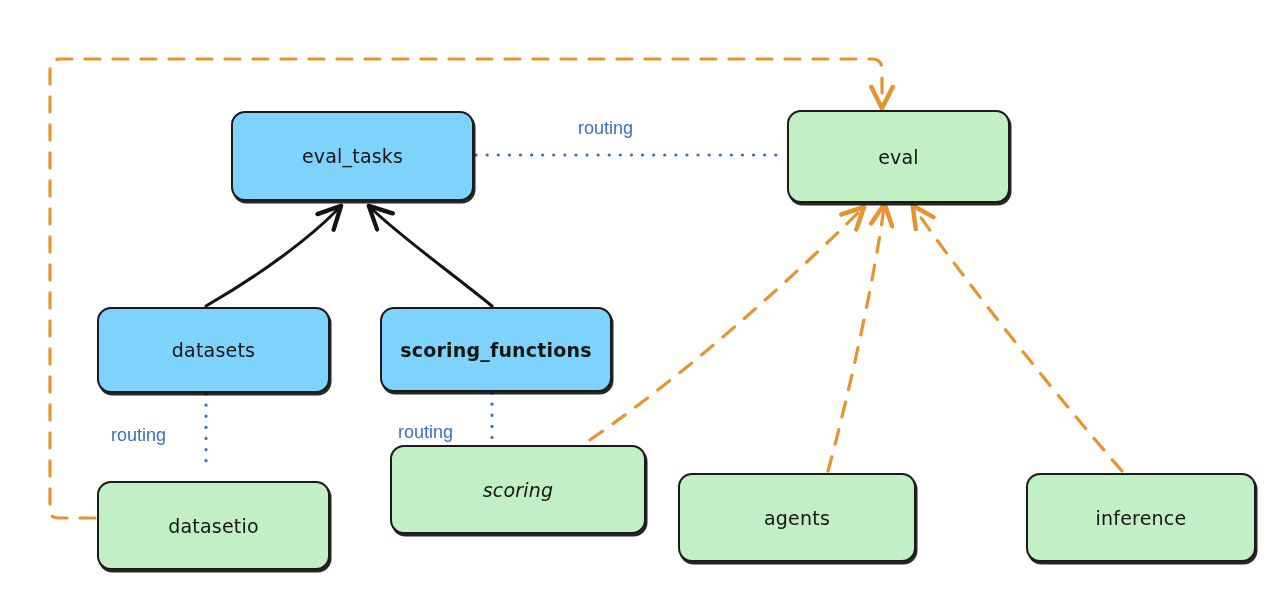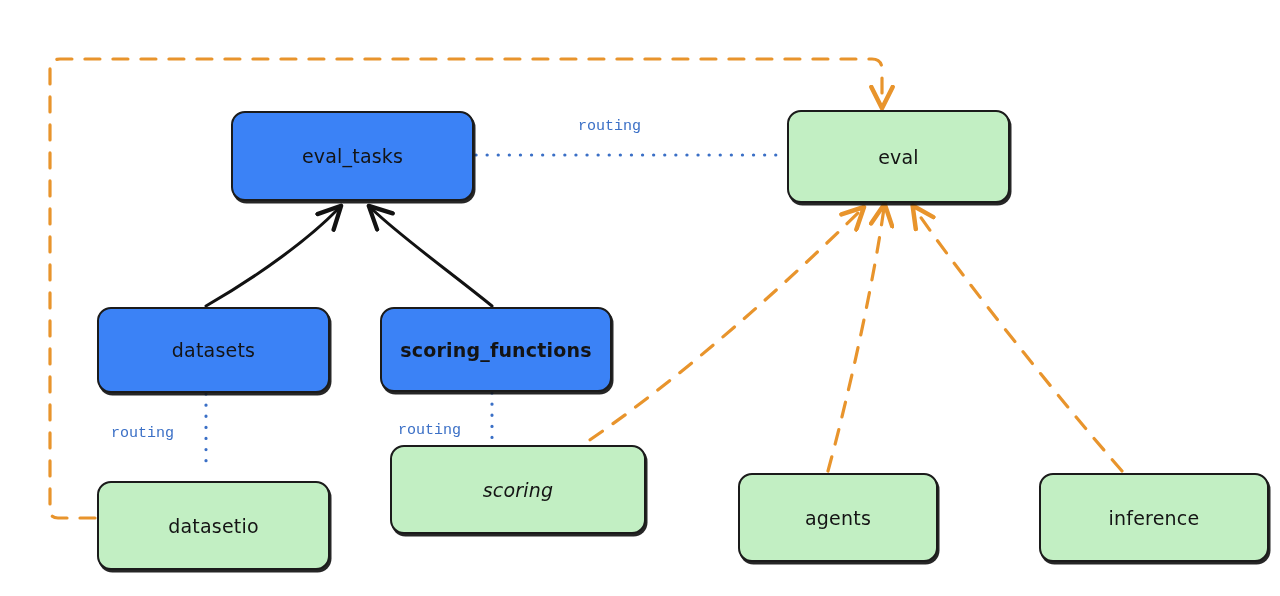--- a/index.html
+++ b/index.html
@@ -32,29 +32,29 @@
     display: flex;
     align-items: center;
     justify-content: center;
     text-align: center;
     color: #141414;
     font-family: "DejaVu Sans", sans-serif;
     font-size: 19px;
     letter-spacing: 0.2px;
     box-shadow: 1.5px 2.5px 0 rgba(20,20,20,0.92);
   }
-  .node.blue  { background: #3b82f6; }
+  .node.blue  { background: #7dd3fc; }
   .node.green { background: #c2efc3; }
   .node .label { pointer-events: none; }
 
   .edge-label {
     position: absolute;
     color: #3a6fc6;
-    font-family: Liberation Mono, monospace;
-    font-size: 15px;
+    font-family: Liberation Sans, sans-serif;
+    font-size: 18px;
     white-space: nowrap;
   }
 </style>
 </head>
 <body>
 
 <div id="canvas">
 
   <svg id="edges" viewBox="0 0 1280 596" xmlns="http://www.w3.org/2000/svg">
     <defs>
@@ -115,24 +115,24 @@
   </div>
   <div class="node blue" style="left: 380px; top: 307px; width: 232px; height: 85px; font-weight: bold;">
     <span class="label">scoring_functions</span>
   </div>
   <div class="node green" style="left: 97px; top: 473px; width: 233px; height: 89px; margin-top: 8px;">
     <span class="label">datasetio</span>
   </div>
   <div class="node green" style="left: 390px; top: 445px; width: 256px; height: 89px; font-style: italic;">
     <span class="label">scoring</span>
   </div>
-  <div class="node green" style="left: 738px; top: 473px; width: 200px; height: 89px;">
+  <div class="node green" style="left: 678px; top: 473px; width: 238px; height: 89px;">
     <span class="label">agents</span>
   </div>
-  <div class="node green" style="left: 1026px; top: 473px; width: 230px; height: 89px; margin-left: 13px;">
+  <div class="node green" style="left: 1026px; top: 473px; width: 230px; height: 89px;">
     <span class="label">inference</span>
   </div>
 
   <div class="edge-label" style="left: 578px; top: 118px;">routing</div>
   <div class="edge-label" style="left: 111px; top: 425px;">routing</div>
   <div class="edge-label" style="left: 398px; top: 422px;">routing</div>
 
 </div>
 
 </body></html>

